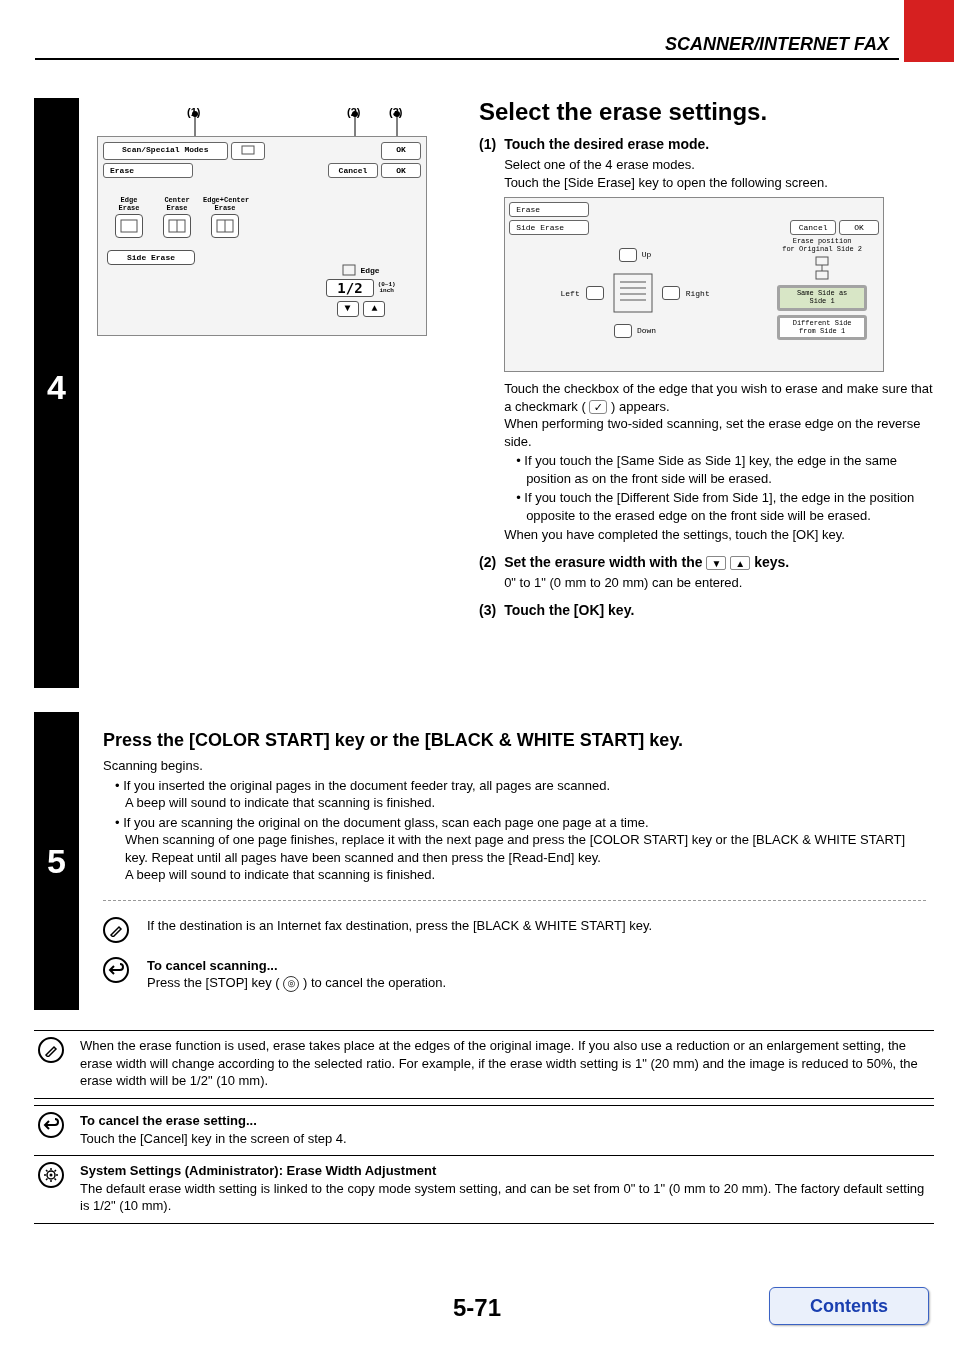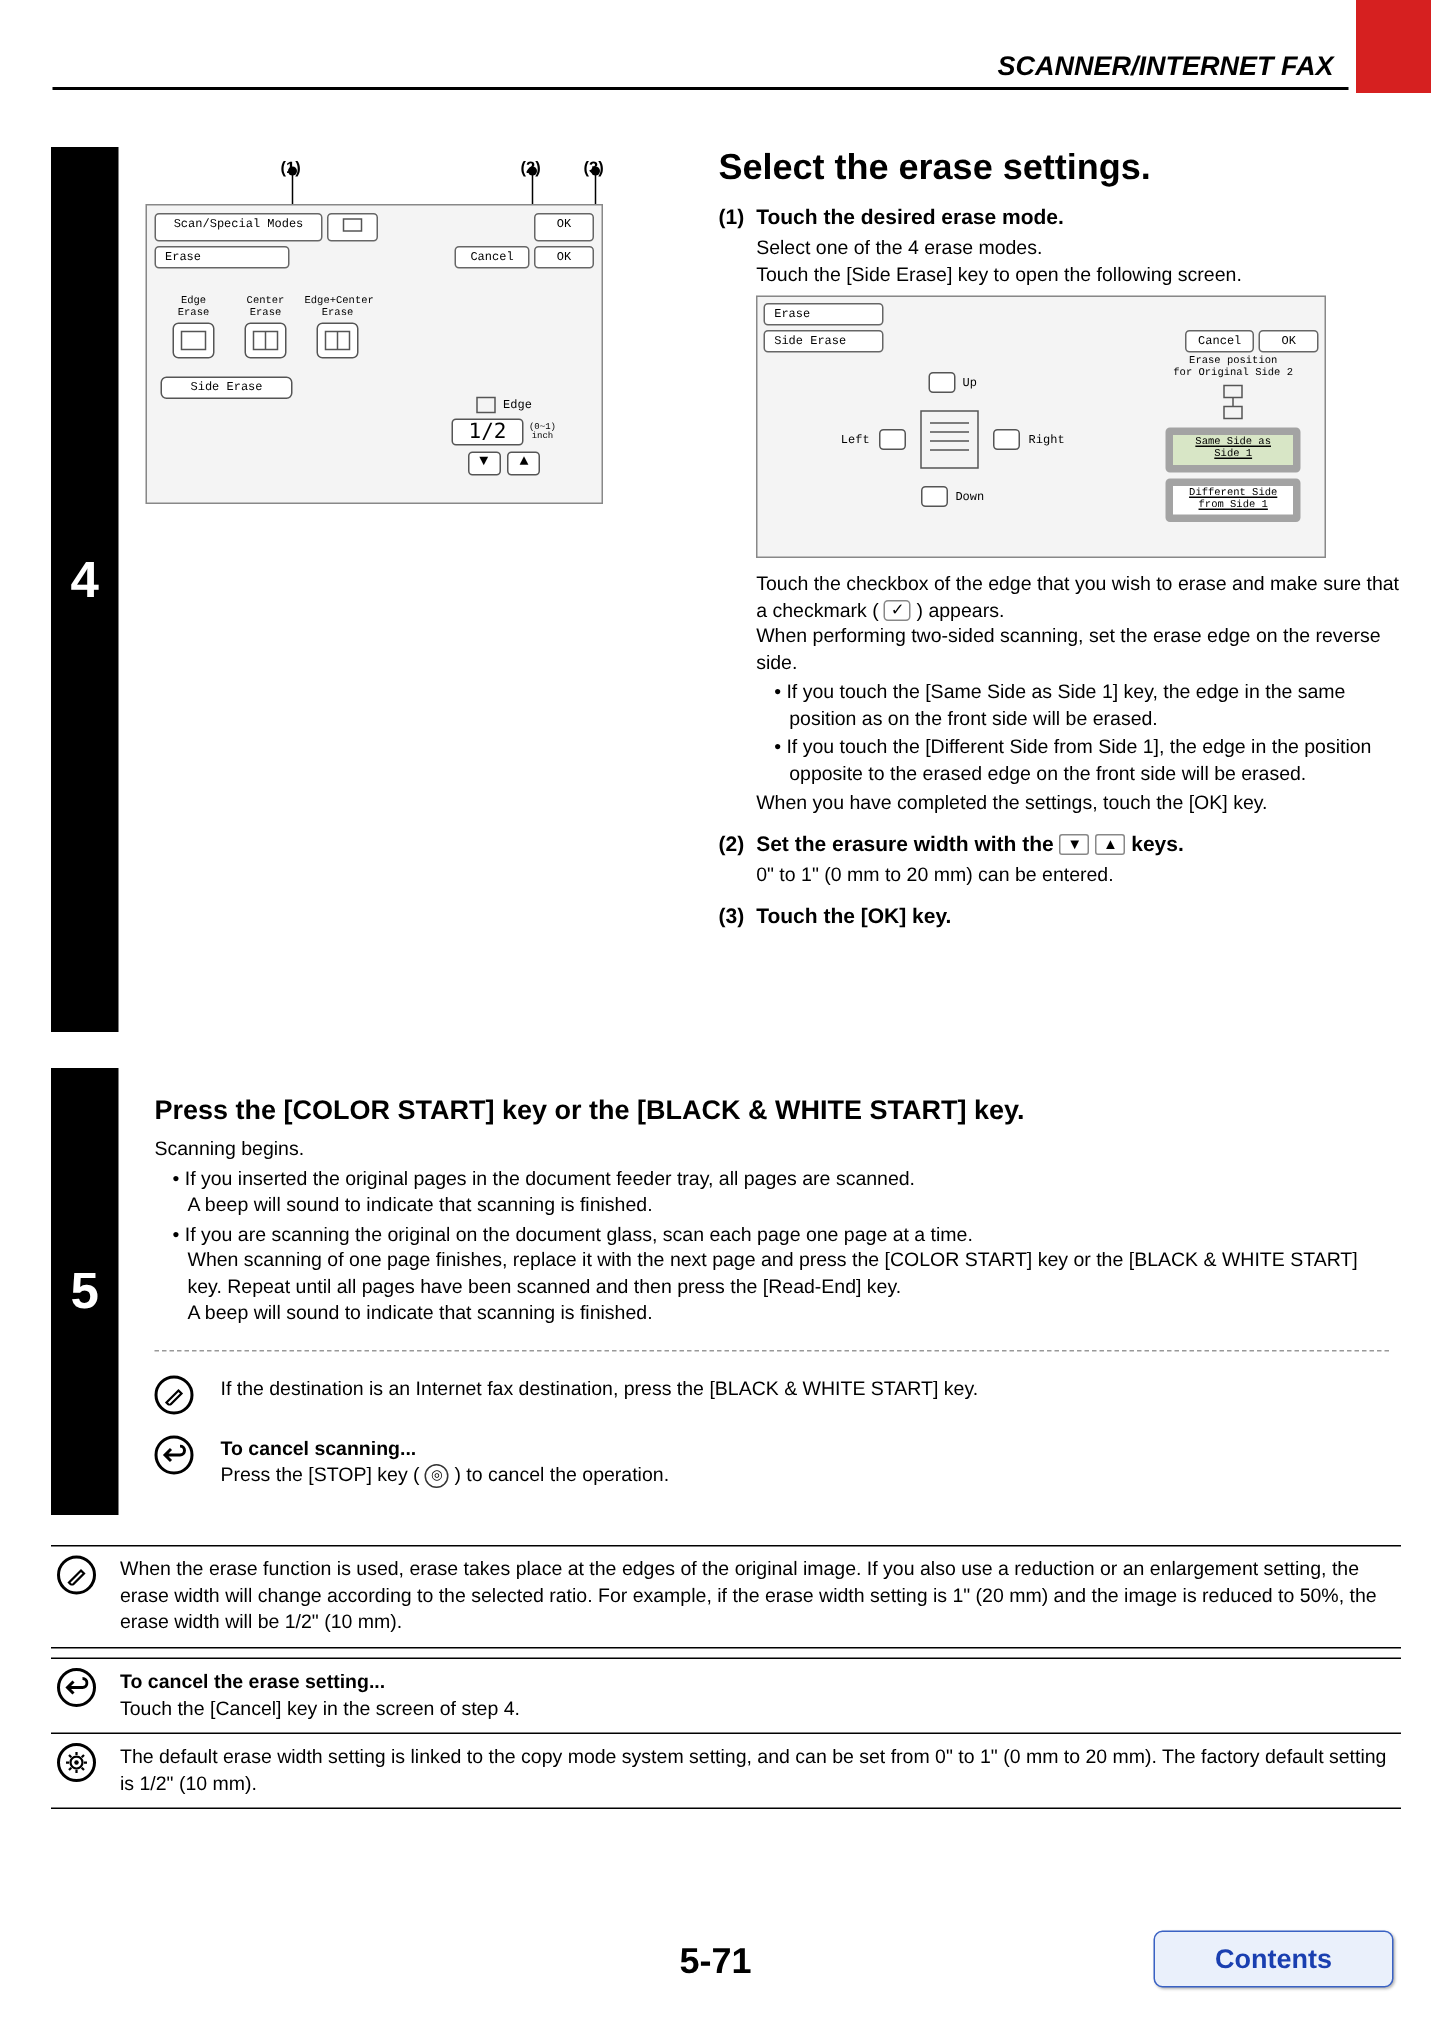--- a/index.html
+++ b/index.html
@@ -58,26 +58,27 @@
   }
   .step4-right {
     flex: 1;
     padding-left: 10px;
   }
 
   
   .screen1 {
     border: 1px solid #888;
     background: #f4f4f4;
-    width: 305px;
+    width: 330px;
     height: 200px;
     padding: 5px;
     font-family: "Courier New", monospace;
     font-size: 9px;
     position: relative;
+    font-weight: bold;
   }
   .callouts {
     height: 30px;
     position: relative;
     width: 330px;
     font-size: 11px;
     font-weight: bold;
   }
   .callouts span { position: absolute; }
   .screen-row {
@@ -130,22 +131,22 @@
     border: 1px solid #888; background: #f4f4f4;
     width: 380px; height: 175px; padding: 4px;
     font-family: "Courier New", monospace; font-size: 8px;
     margin-top: 6px; position: relative;
   }
   .s2-right {
     position: absolute; right: 6px; top: 40px; width: 110px;
     text-align: center;
   }
   .s2-btn {
-    border: 5px solid #a3a3a3; border-radius: 3px; background: #fff;
-    padding: 2px 2px; font-size: 7px; margin: 4px 10px; line-height: 1.1; text-decoration: underline;
+    border: 3px solid #a3a3a3; border-radius: 3px; background: #fff;
+    padding: 2px 2px; font-size: 7px; margin: 4px 10px; line-height: 1.1;
   }
   .s2-btn.alt {
     background: #d8e6c6;
   }
   .chk {
     display: inline-block; width: 18px; height: 14px;
     border: 1px solid #555; border-radius: 3px; background: #fff;
     vertical-align: middle;
   }
 
@@ -490,19 +491,20 @@
   </div>
   <div class="row">
     <div class="round-icon">
       <svg width="16" height="16">
           <circle cx="8" cy="8" r="4" fill="none" stroke="#000" stroke-width="1.5"></circle>
           <circle cx="8" cy="8" r="1.5" fill="#000"></circle>
           <path d="M8 1v2M8 13v2M1 8h2M13 8h2M3 3l1.5 1.5M11.5 11.5L13 13M3 13l1.5-1.5M11.5 4.5L13 3" stroke="#000" stroke-width="1.5"></path>
         </svg>
     </div>
     <div class="body-txt" style="flex:1">
+      <div style="font-weight:bold">System Settings (Administrator): Erase Width Adjustment</div>
       <div>The default erase width setting is linked to the copy mode system setting, and can be set from 0" to 1" (0 mm to 20 mm). The factory default setting is 1/2" (10 mm).</div>
     </div>
   </div>
 </div>
 
 <div class="page-num">5-71</div>
 <div class="contents-btn">Contents</div>
 
 </body></html>

